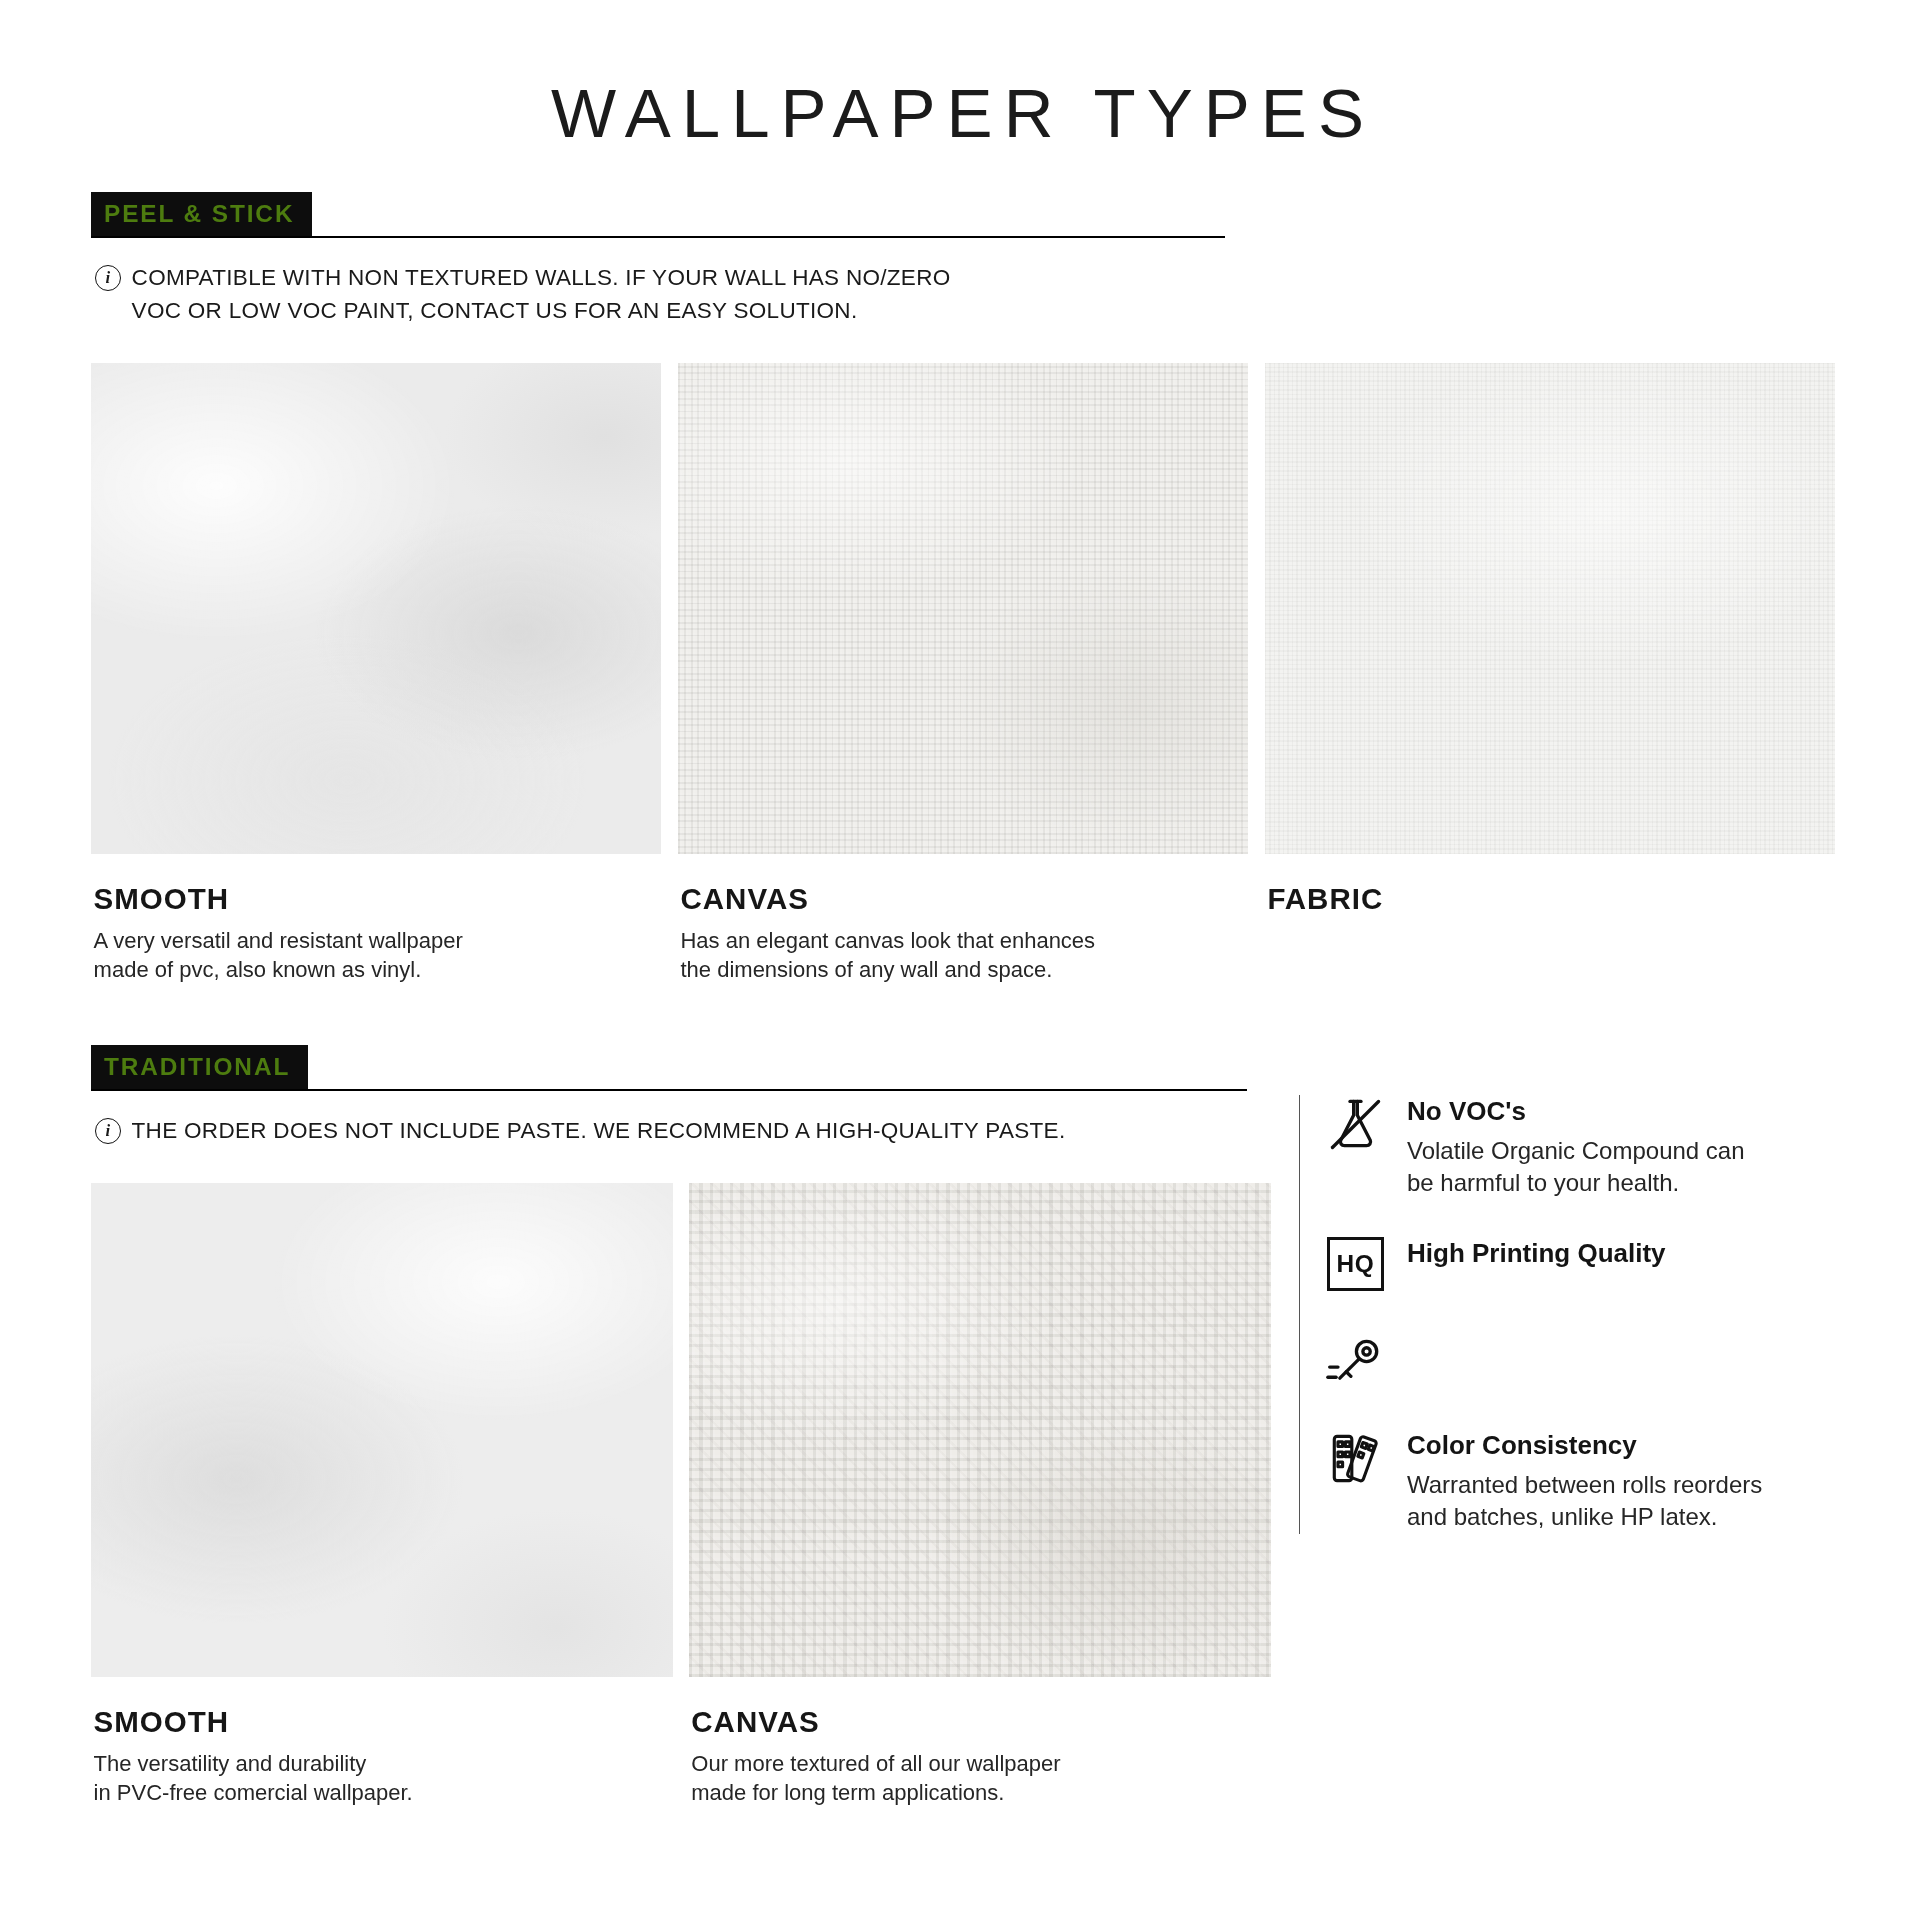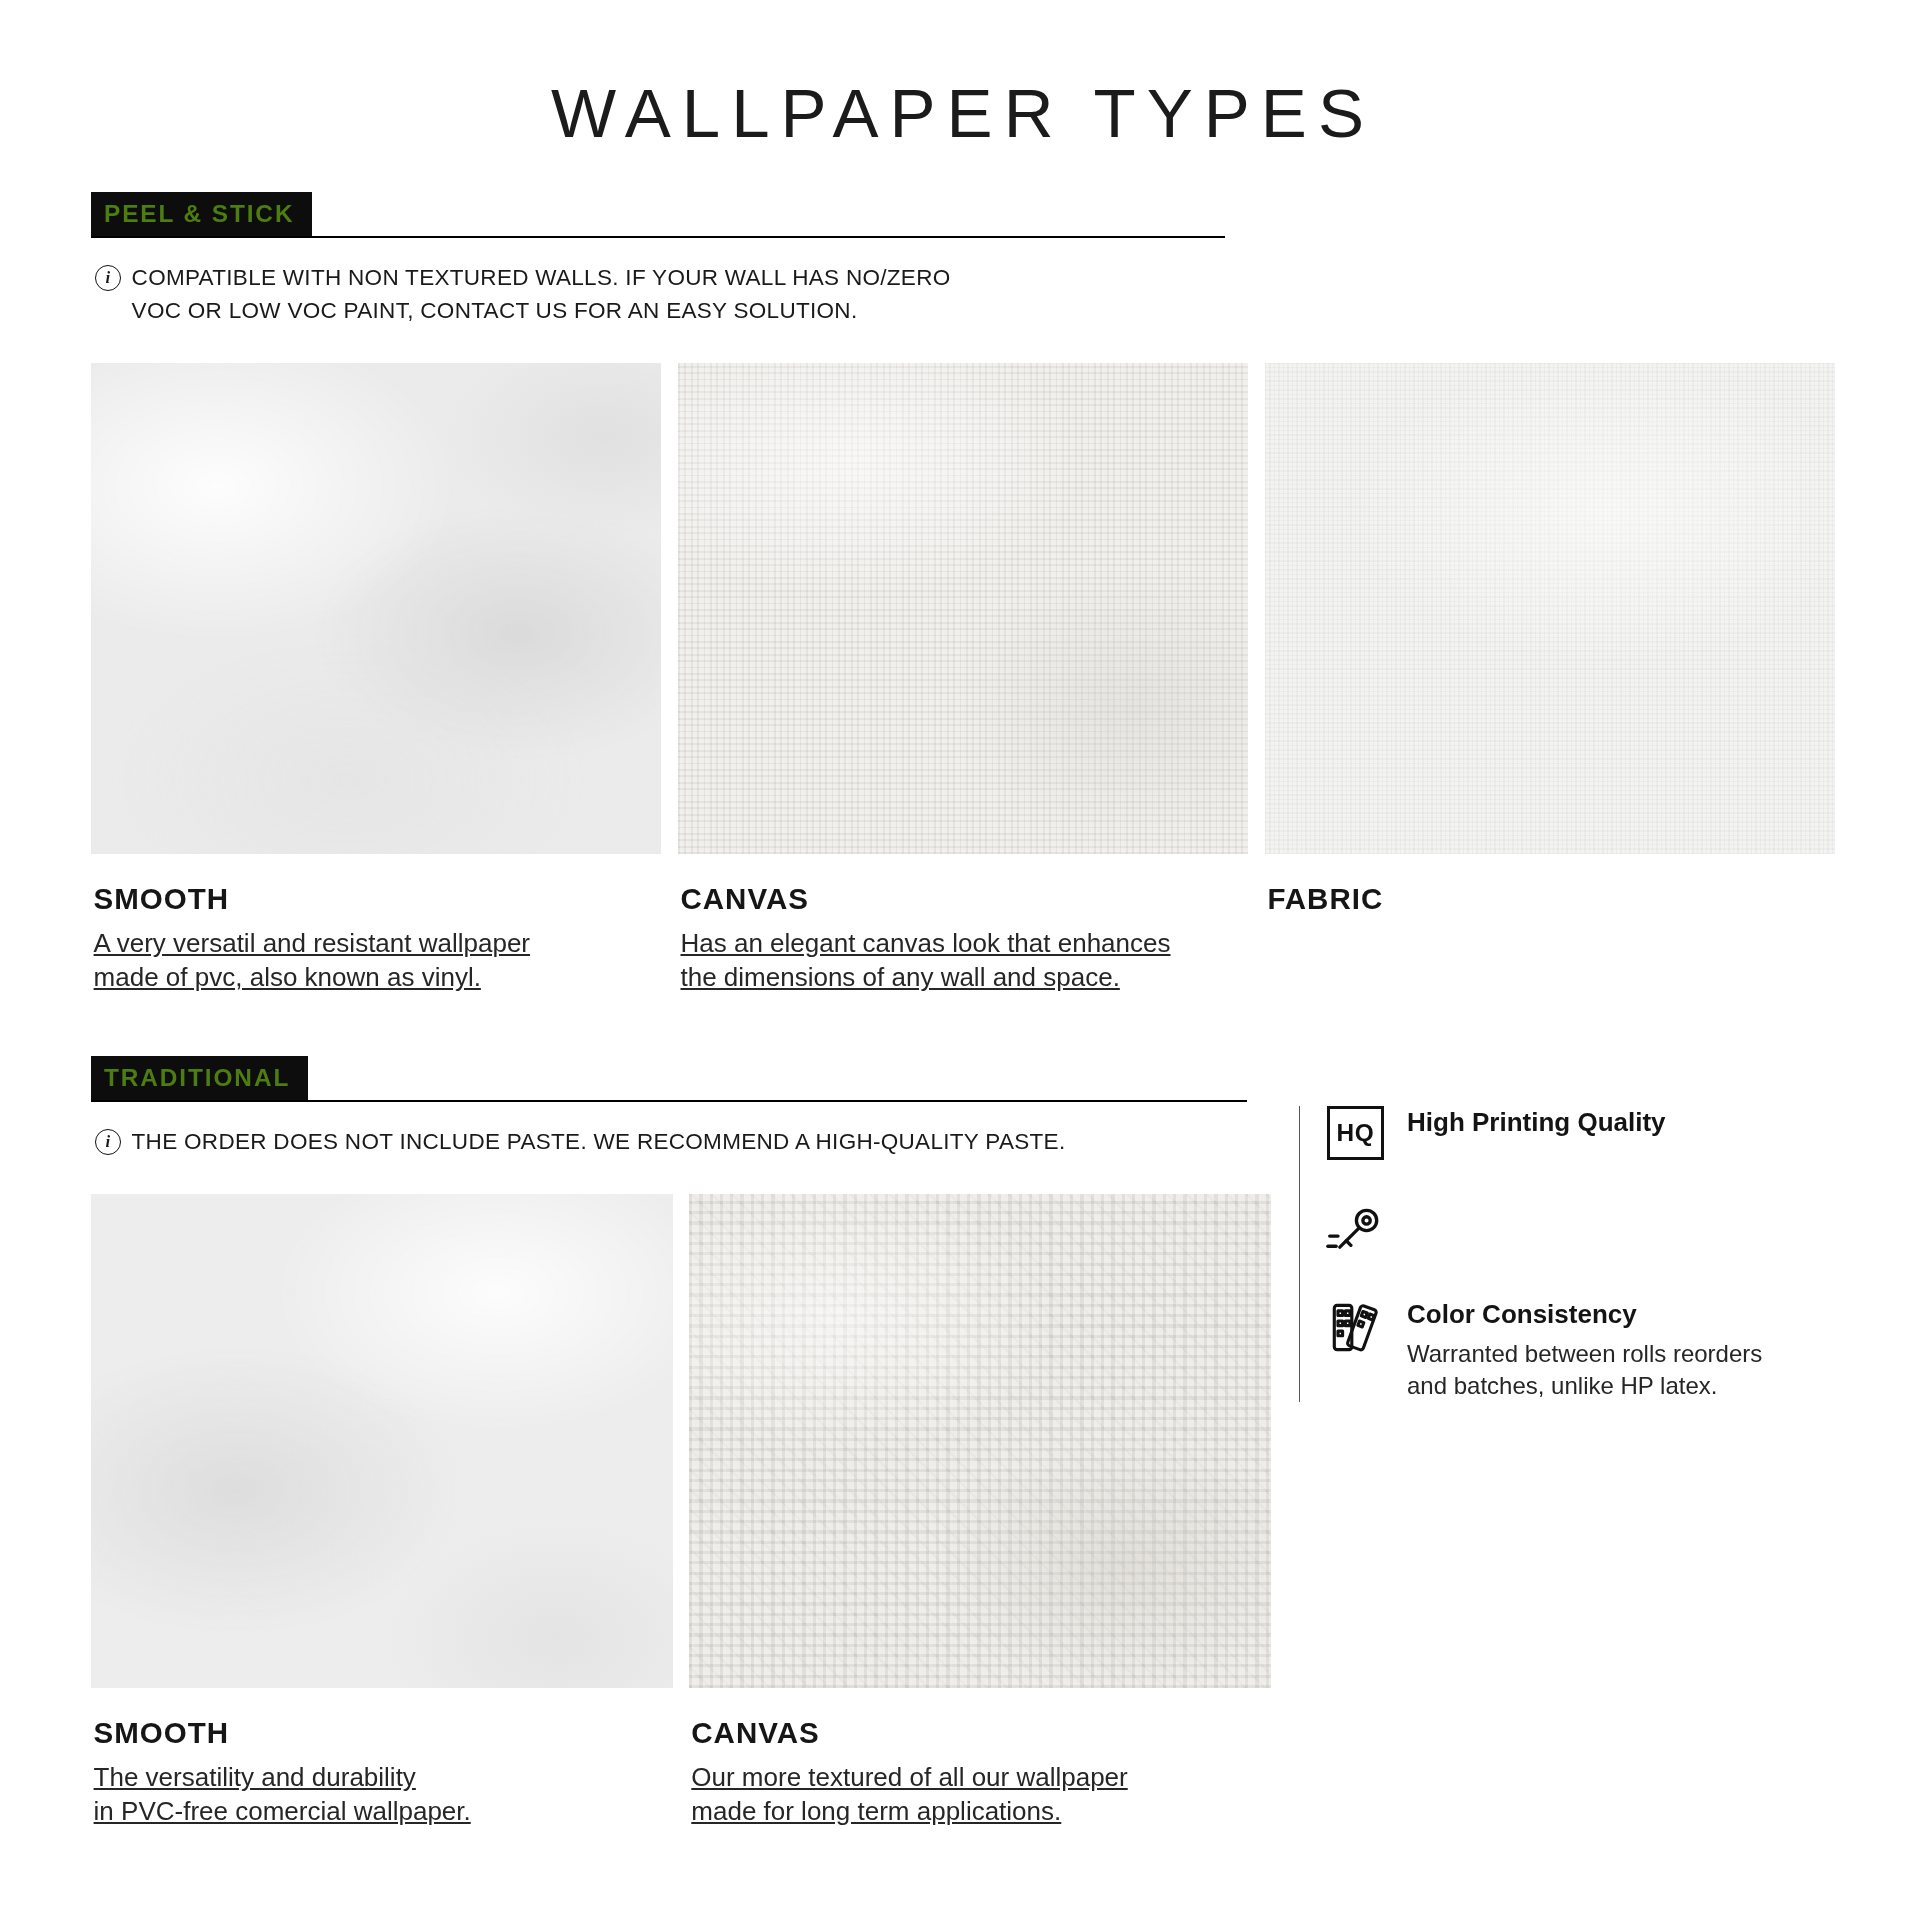--- a/index.html
+++ b/index.html
@@ -33,21 +33,21 @@
     font-family:"Liberation Serif", serif;font-style:italic;font-weight:700;font-size:16.7px;
   }
   
   .swatch-row{display:flex;gap:16.7px;margin-top:35px;}
   .swatch{flex:1 1 0;min-width:0;}
   .swatch-img{width:100%;height:491px;}
   .swatch h3{
     margin:28px 0 0 2.6px;font-size:29.5px;font-weight:700;letter-spacing:1px;color:#161616;
   }
   .swatch p{
-    margin:10.3px 0 0 2.6px;font-size:26px;line-height:1.32;color:#262626;white-space:pre-line;text-decoration:underline;
+    margin:10.3px 0 0 2.6px;font-size:22px;line-height:1.32;color:#262626;white-space:pre-line;
   }
   
   .tex-smooth1{
     background-color:#ebebeb;
     background-image:
       radial-gradient(ellipse 60% 45% at 22% 25%, rgba(255,255,255,0.9), rgba(255,255,255,0) 70%),
       radial-gradient(ellipse 55% 40% at 75% 55%, rgba(205,205,205,0.55), rgba(205,205,205,0) 65%),
       radial-gradient(ellipse 70% 50% at 45% 85%, rgba(228,228,228,0.8), rgba(228,228,228,0) 60%),
       radial-gradient(ellipse 40% 30% at 90% 15%, rgba(214,214,214,0.5), rgba(214,214,214,0) 70%);
   }
@@ -162,20 +162,34 @@
         <p>Our more textured of all our wallpaper
 made for long term applications.</p>
       </figure>
     </div>
   </section>
 
   <aside class="bottom-right">
 
     <div class="features">
 
+      <div class="feature">
+        <span class="feature-icon">
+          <svg viewBox="0 0 64 64" fill="none" stroke="#111" stroke-width="3.6" stroke-linecap="round" stroke-linejoin="round">
+            <path d="M26 7h12"></path>
+            <path d="M30 7v15L16 49c-1.2 3 .8 6 4 6h24c3.2 0 5.2-3 4-6L34 22V7"></path>
+            <line x1="7" y1="57" x2="57" y2="7"></line>
+          </svg>
+        </span>
+        <div>
+          <h4>No VOC's</h4>
+          <p>Volatile Organic Compound can
+be harmful to your health.</p>
+        </div>
+      </div>
 
       <div class="feature">
         <span class="feature-icon">
           <span class="hq-box">HQ</span>
         </span>
         <div>
           <h4>High Printing Quality</h4>
         </div>
       </div>
 

